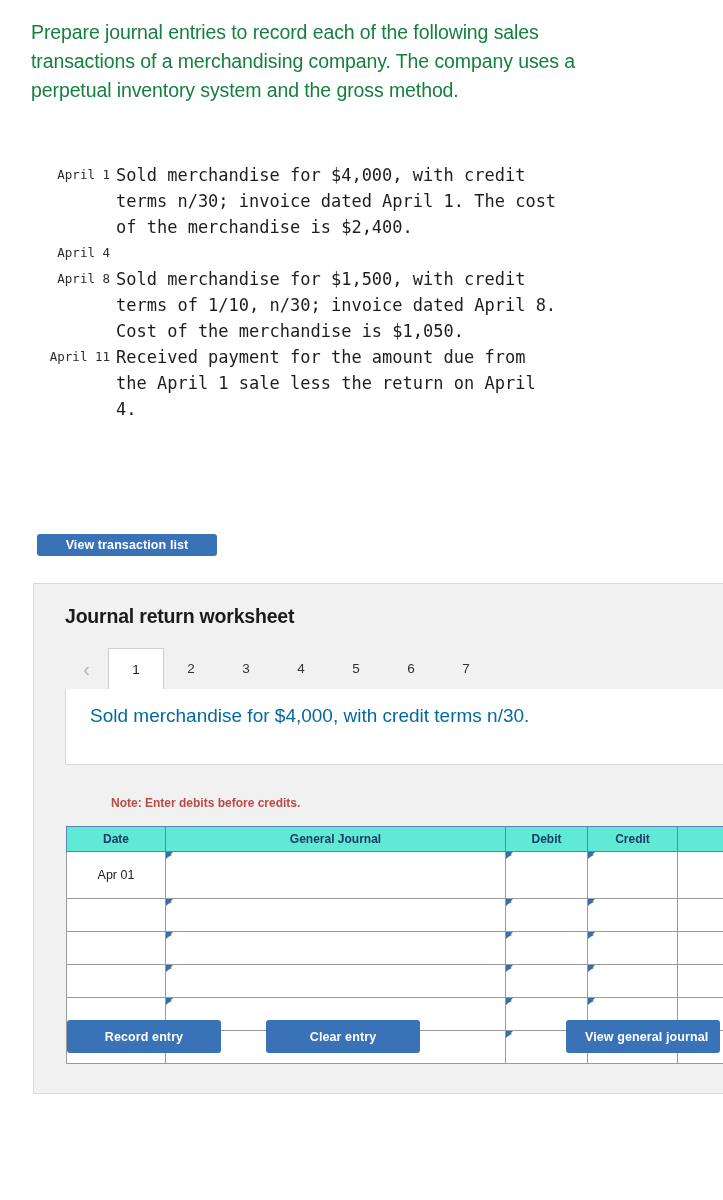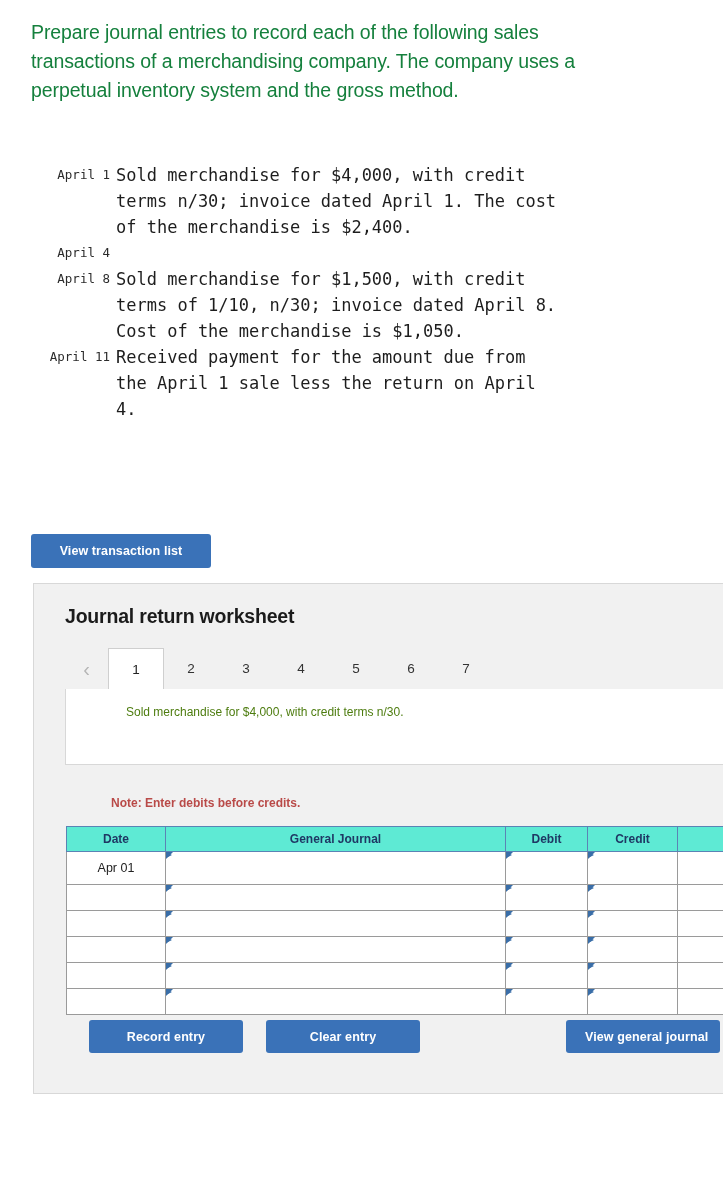--- a/index.html
+++ b/index.html
@@ -70,24 +70,24 @@
     font-weight: bold;
     border: none;
     border-radius: 3px;
     cursor: pointer;
     font-family: "Liberation Sans", sans-serif;
     letter-spacing: 0.1px;
     padding: 0;
   }
   #view-transaction-list {
     position: absolute;
-    left: 31px;
+    left: 37px;
     top: 534px;
     width: 180px;
-    height: 34px;
+    height: 22px;
   }
 
   
   #worksheet-panel {
     position: absolute;
     left: 33px;
     top: 583px;
     width: 690px;
     height: 511px;
     background: #f1f1f1;
@@ -168,23 +168,22 @@
     background: #ffffff;
     border: 1px solid #d8d8d8;
     border-top: none;
     border-right: none;
     box-sizing: border-box;
   }
   #description-text {
     position: absolute;
     left: 24px;
     top: 16px;
-    font-size: 12px;
-    color: #4d7c0f;
-    margin-left: 36px;
+    font-size: 19px;
+    color: #0369a1;
   }
 
   
   #note {
     position: absolute;
     left: 33px;
     top: 212px;
     font-size: 12px;
     font-weight: bold;
     color: #b94a48;
@@ -208,21 +207,21 @@
     font-weight: bold;
     height: 25px;
     border: 1px solid #5b83b5;
     box-sizing: border-box;
     text-align: center;
     padding: 0;
   }
   #journal-table td {
     height: 26px;
     border: 1px solid #9a9a9a;
-    padding: 9px;
+    padding: 16px;
     box-sizing: border-box;
     background: #ffffff;
   }
   .col-date { width: 99px; }
   .col-journal { width: 340px; }
   .col-debit { width: 82px; }
   .col-credit { width: 90px; }
   .col-extra { width: 47px; }
 
   td.date-cell {
@@ -262,21 +261,20 @@
     background: #ffffff;
   }
 
   
   #record-entry {
     position: absolute;
     left: 33px;
     top: 436px;
     width: 154px;
     height: 33px;
-    margin-left: 22px;
   }
   #clear-entry {
     position: absolute;
     left: 232px;
     top: 436px;
     width: 154px;
     height: 33px;
   }
   #view-general-journal {
     position: absolute;

